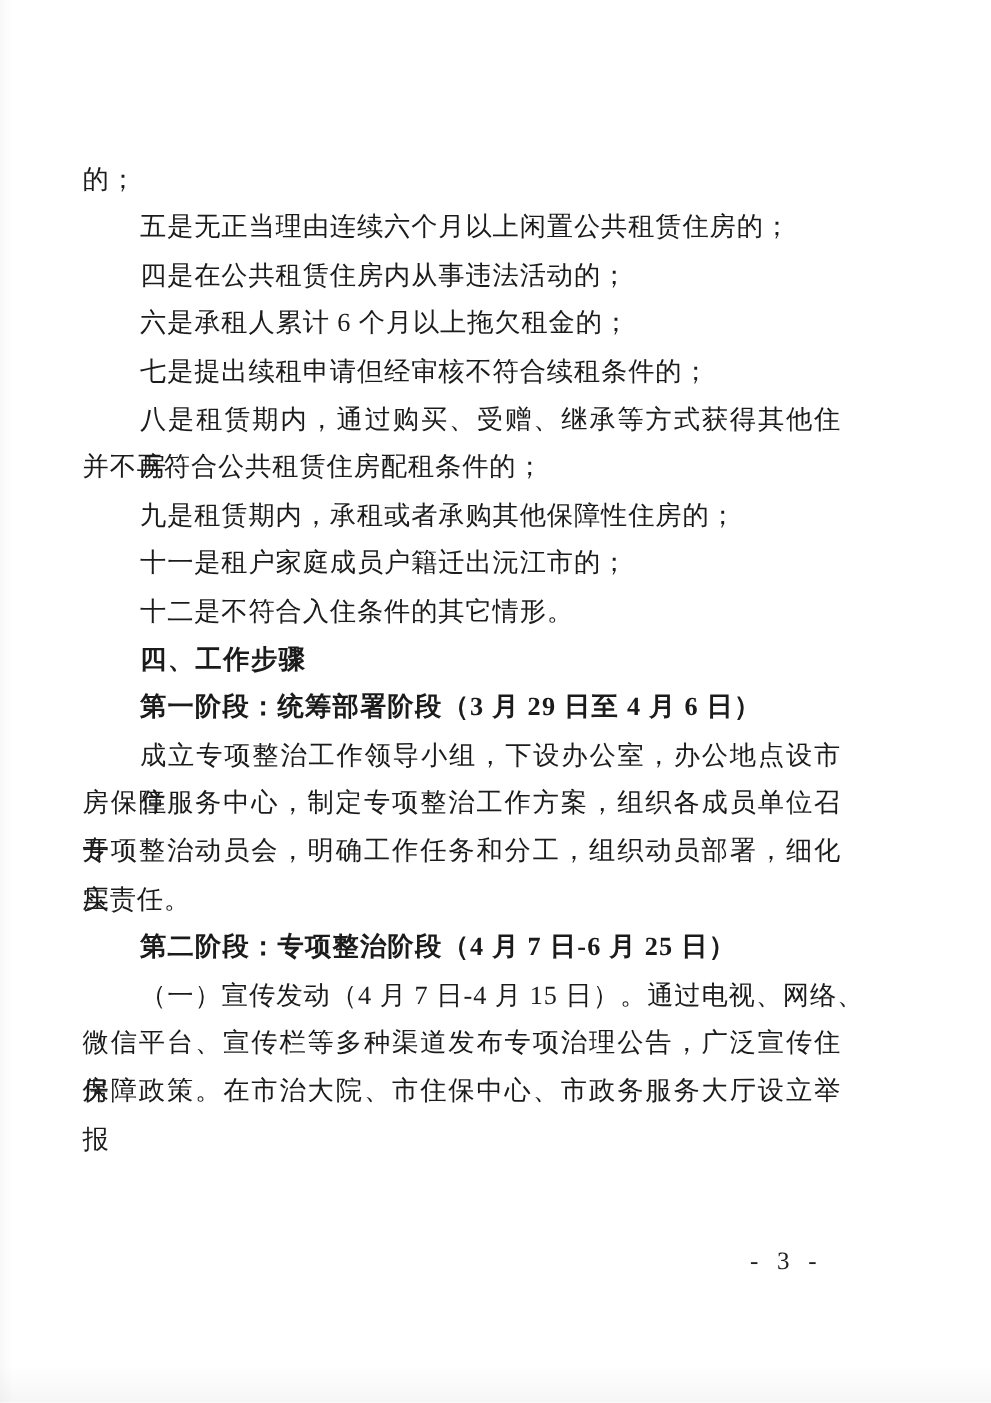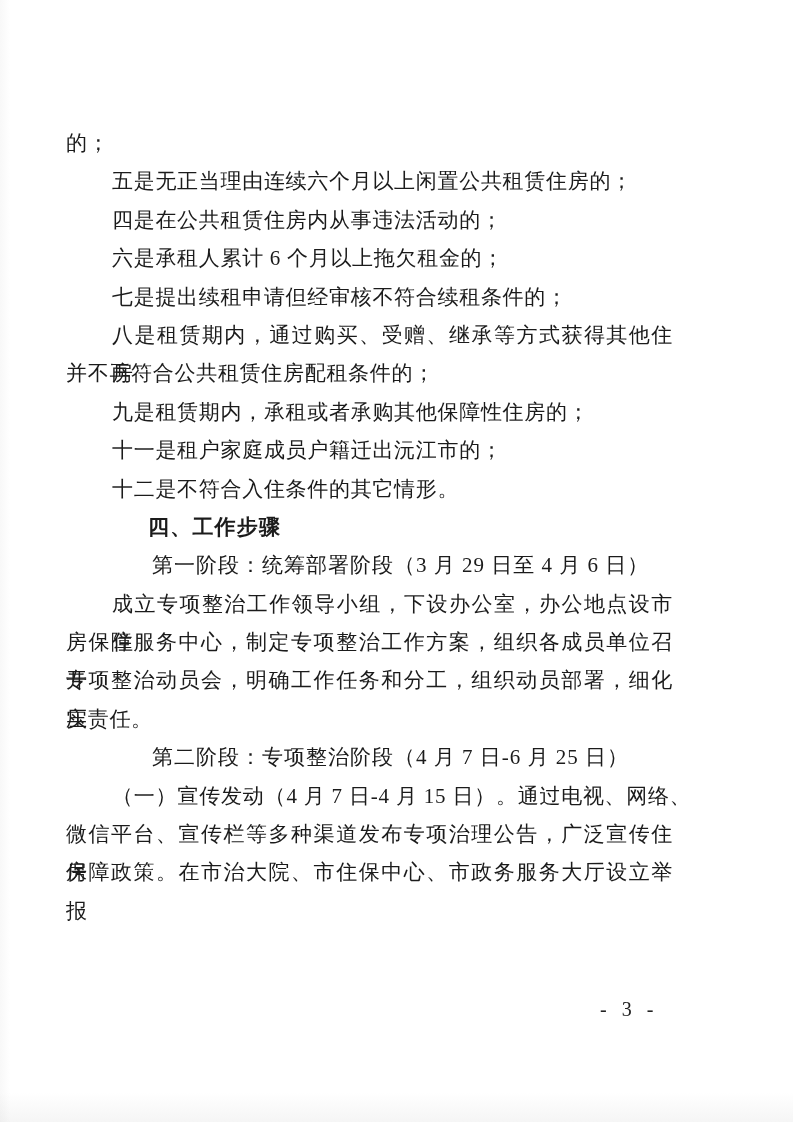--- a/index.html
+++ b/index.html
@@ -48,26 +48,24 @@
   .line.justify {
     white-space: normal;
     text-align: justify;
     text-align-last: justify;
   }
   .seg-normal { font-weight: normal; }
   .seg-heading {
     font-family: Liberation Serif, serif;
     font-weight: bold;
     letter-spacing: 1.2px;
-    margin-left: 36px;
   }
   .seg-stage {
-    font-weight: normal;
+    font-weight: bold;
     letter-spacing: 1px;
-    margin-left: 40px;
   }
   .seg-bold {
     font-weight: normal;
     letter-spacing: 0.8px;
   }
   .page-number {
     position: absolute;
     top: 998px;
     left: 600px;
     font-size: 20px;

